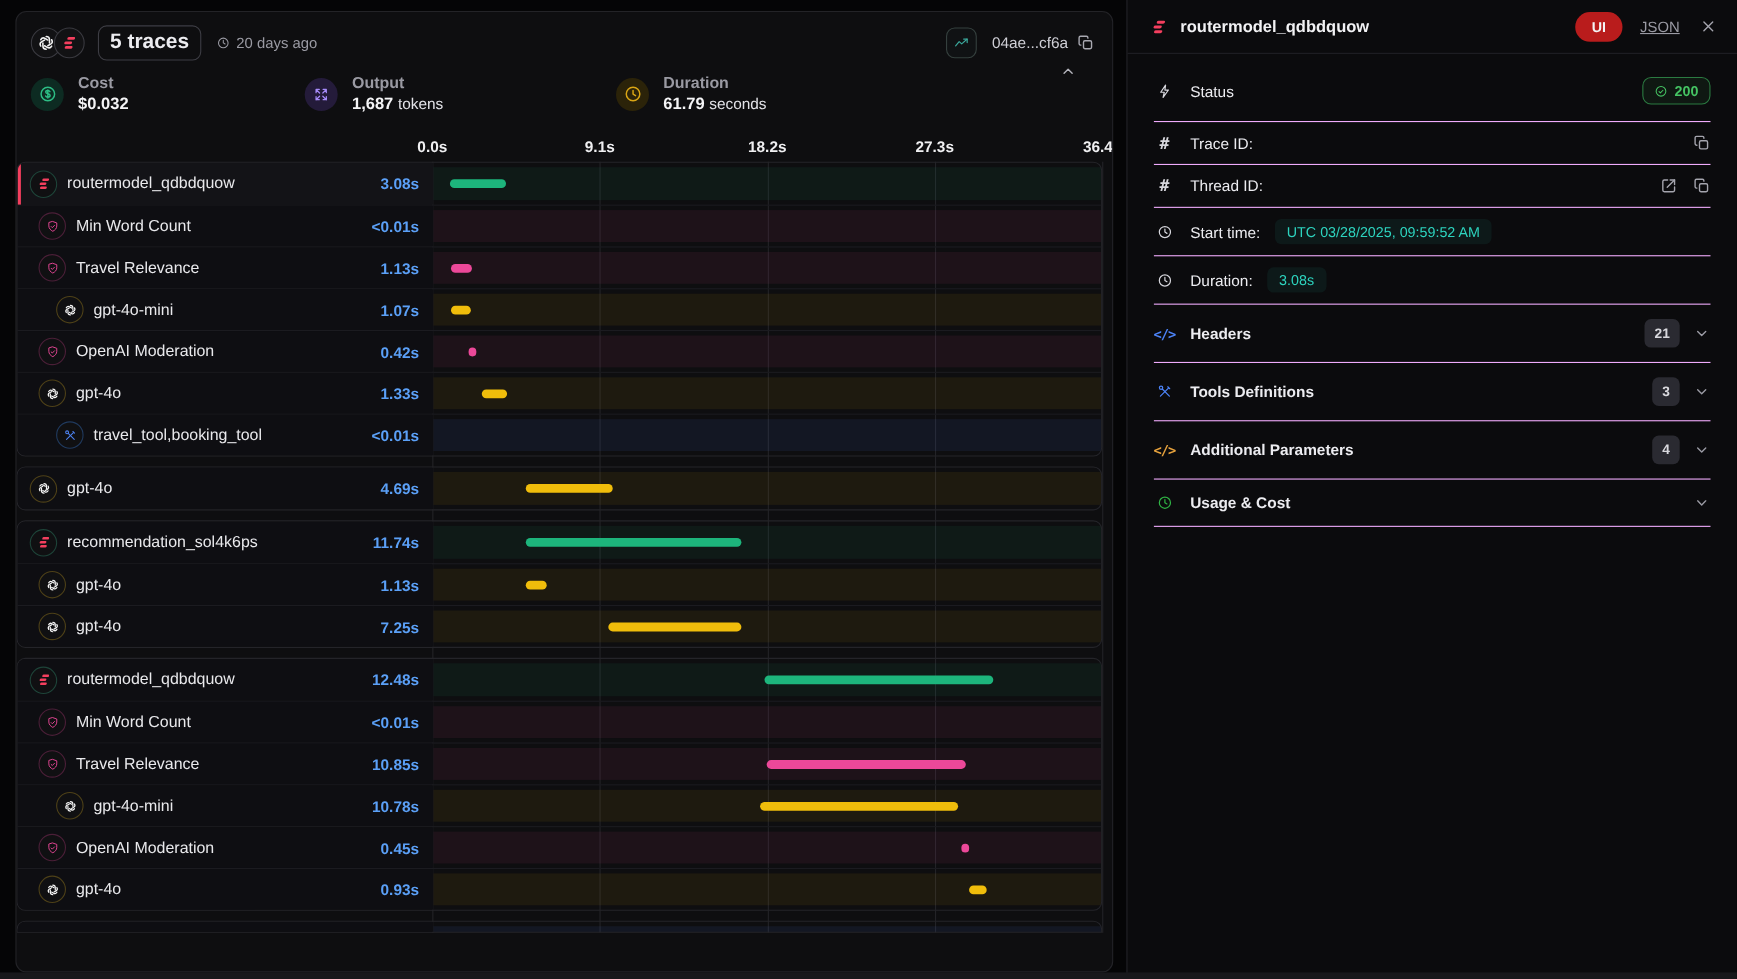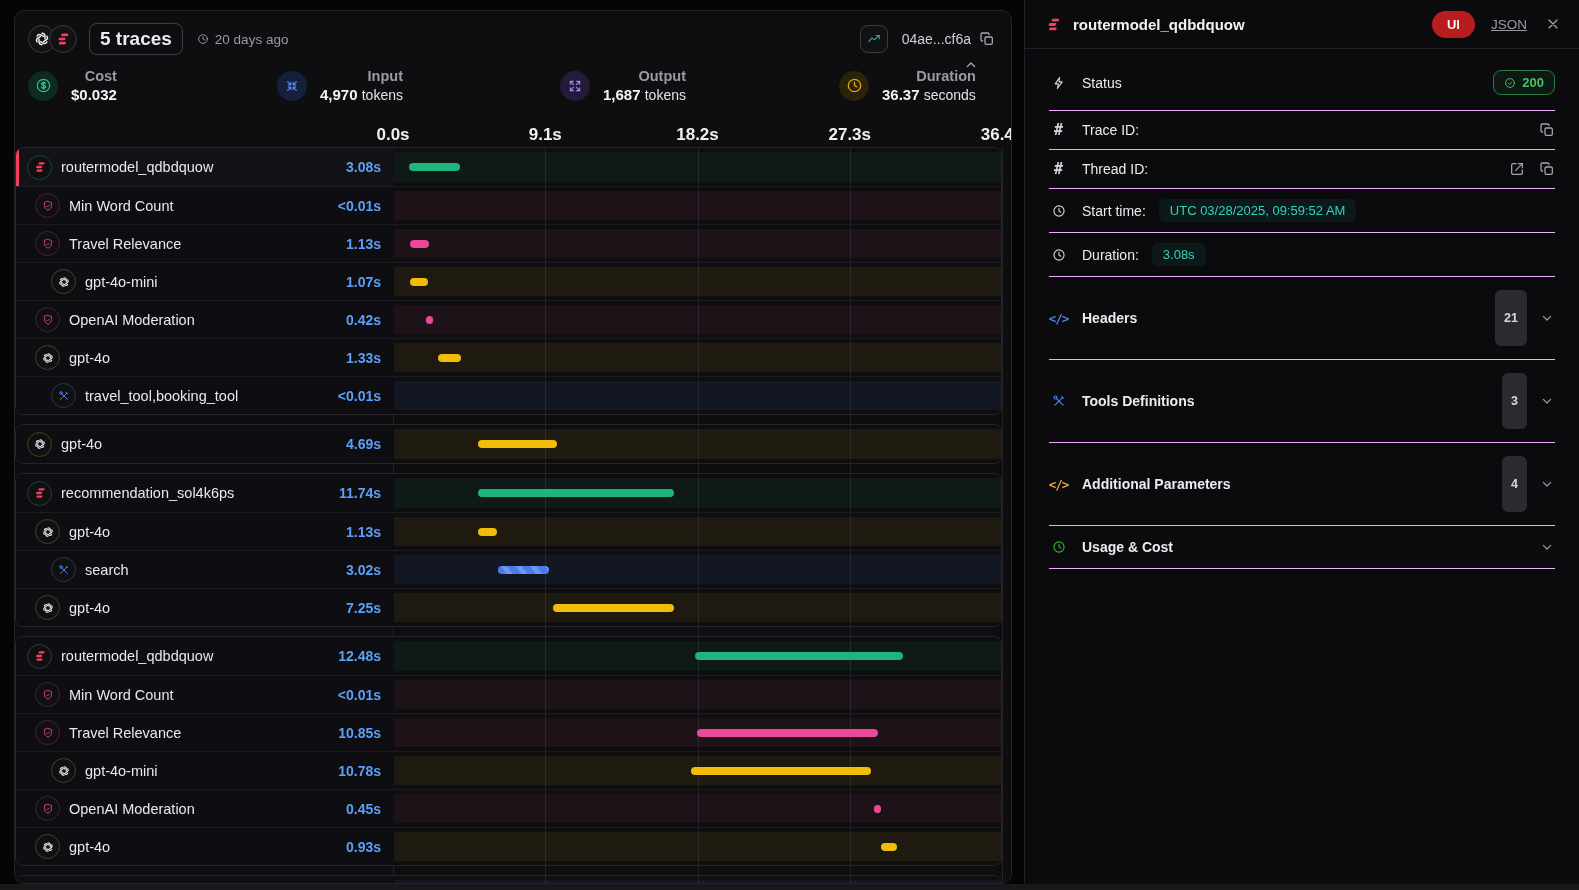--- a/index.html
+++ b/index.html
@@ -21,36 +21,36 @@
   .traces-chip { margin-left:12px; border:1px solid #3d3d44; border-radius:8px;
     padding:4px 10px; font-size:19px; font-weight:bold; color:#ececf0; }
   .ago { display:flex; align-items:center; gap:6px; margin-left:14px; color:#9a9aa3; font-size:13.5px; }
   .spacer { flex:1; }
   .trend-btn { width:28px; height:28px; border:1px solid #35403e; border-radius:8px;
     display:flex; align-items:center; justify-content:center; color:#3aa79b; background:#101214; }
   .short-id { margin-left:14px; color:#cfcfd6; font-size:14px; }
   .copy-btn { margin-left:8px; color:#a9a9b2; display:flex; }
 
   .stats { display:grid; grid-template-columns:249px 283px 279px 1fr; padding:13px 3px 14px 0; position:relative; }
-  .stat { display:flex; align-items:center; gap:13px;text-align:right; }
+  .stat { display:flex; align-items:center; gap:13px; }
   .stat-ic { width:30px; height:30px; border-radius:50%; display:flex; align-items:center; justify-content:center; flex:none; }
   .stat-ic.cost { background:#0d2b22; color:#2dbd85; }
   .stat-ic.input { background:#15213c; color:#5c85f5; }
   .stat-ic.output { background:#241b3a; color:#a78bfa; }
   .stat-ic.dur { background:#2b2309; color:#d9a514; }
   .stat-label { color:#9a9aa3; font-size:14.5px; font-weight:bold; }
   .stat-value { color:#f4f4f6; font-size:15px; font-weight:bold; margin-top:2px; }
   .stat-value .unit { font-weight:normal; color:#e3e3e8; font-size:14px; }
   .collapse-btn { position:absolute; right:16px; top:2px; color:#b3b3bb; }
 
   
   .waterfall { position:relative; padding:0 9px 0 0; }
   .axis { position:relative; height:30px; margin-left:378px; }
   .tick { position:absolute; top:8px; transform:translateX(-50%); color:#f0f0f2;
-    font-size:17px; font-weight:bold; white-space:nowrap; }
+    font-size:14px; font-weight:bold; white-space:nowrap; }
   .gridlayer { position:absolute; left:378px; right:9px; top:30px; bottom:0; pointer-events:none; }
   .gline { position:absolute; top:0; bottom:0; width:1px; background:#232327; }
 
   .tgroup { border:1px solid #242429; border-radius:8px; overflow:hidden; margin-bottom:9px; position:relative; }
   .trow { display:flex; height:38px; position:relative; }
   .trow + .trow { border-top:1px solid #1b1b20; }
   .tcell-name { width:378px; flex:none; display:flex; align-items:center; background:#0e0e12; position:relative; }
   .trow.selected .tcell-name { background:#131317; }
   .trow.selected::before { content:""; position:absolute; left:0; top:0; bottom:0; width:3px; background:#f43f5e; z-index:3; }
   .lv0 .tcell-name { padding-left:11px; }
@@ -95,21 +95,21 @@
   .glyph.code { font-size:12.5px; letter-spacing:-1px; }
   .d-label { margin-left:14px; color:#ececf0; font-size:14px; }
   .d-label.strong { font-weight:bold; }
   .kv-pill { margin-left:13px; background:rgba(45,212,191,.07); color:#2dd4bf; font-size:13px;
     padding:4px 11px; border-radius:6px; white-space:nowrap; }
   .d-actions { margin-left:auto; display:flex; gap:14px; color:#a5a5ae; }
   .status-badge { margin-left:auto; display:flex; align-items:center; gap:6px; color:#45c463;
     border:1px solid #2b7a41; background:rgba(64,192,87,.07); border-radius:8px; padding:4px 10px;
     font-size:13px; font-weight:bold; }
   .count-badge { margin-left:auto; background:#2a2a31; color:#d8d8dd; font-size:12.5px; font-weight:bold;
-    padding:21px 9px; border-radius:6px; }
+    padding:6px 9px; border-radius:6px; }
   .sec-chev { margin-left:12px; color:#9a9aa3; display:flex; }
   .sec-chev.solo { margin-left:auto; }
 
   .bottom-strip { position:absolute; left:0; right:0; bottom:0; height:6px; background:#18181b; }
 
   .ic { width:14px; height:14px; stroke:currentColor; fill:none; stroke-width:1.9;
     stroke-linecap:round; stroke-linejoin:round; }
   .ic.sm { width:12px; height:12px; }
   .ic.md { width:16px; height:16px; } .ic.lg { width:17px; height:17px; }
   .ic.fill { fill:currentColor; stroke:none; }
@@ -248,50 +248,39 @@
                 <svg class="ic lg">
                   <use href="#i-dollar"></use>
                 </svg>
               </span>
             <span>
               <div class="stat-label">Cost</div>
               <div class="stat-value"><span>$0.032</span> <span class="unit"></span></div>
             </span>
           </div>
           <div class="stat">
-            <span class="stat-ic input">
-                <svg class="ic">
-                  <use href="#i-in"></use>
-                </svg>
-              </span>
-            <span>
-              <div class="stat-label">Input</div>
-              <div class="stat-value"><span>4,970</span> <span class="unit">tokens</span></div>
-            </span>
-          </div>
-          <div class="stat">
             <span class="stat-ic output">
                 <svg class="ic">
                   <use href="#i-out"></use>
                 </svg>
               </span>
             <span>
               <div class="stat-label">Output</div>
               <div class="stat-value"><span>1,687</span> <span class="unit">tokens</span></div>
             </span>
           </div>
           <div class="stat">
             <span class="stat-ic dur">
                 <svg class="ic lg">
                   <use href="#i-clock"></use>
                 </svg>
               </span>
             <span>
               <div class="stat-label">Duration</div>
-              <div class="stat-value"><span>36.37</span> <span class="unit">seconds</span></div>
+              <div class="stat-value"><span>61.79</span> <span class="unit">seconds</span></div>
             </span>
           </div>
           <span class="collapse-btn"><svg class="ic md">
                 <use href="#i-chev-up"></use>
               </svg></span>
         </div>
       </div>
 
       <div class="waterfall">
         <div class="axis">
@@ -455,35 +444,20 @@
                   <svg class="ic sm" style="stroke-width:2.2">
                     <use href="#i-openai"></use>
                   </svg>
                 </span>
               <span class="rname">gpt-4o</span>
               <span class="rdur">1.13s</span>
             </div>
             <div class="tcell-bar">
                 <span class="tint"></span>
                 <span class="bar" style="left: 13.9%; width: max(5px, 3.1%);"></span>
-              </div>
-          </div>
-          <div class="trow lv2 c-blue">
-            <div class="tcell-name">
-              <span class="row-av av-tools">
-                  <svg class="ic sm">
-                    <use href="#i-tools"></use>
-                  </svg>
-                </span>
-              <span class="rname">search</span>
-              <span class="rdur">3.02s</span>
-            </div>
-            <div class="tcell-bar">
-                <span class="tint"></span>
-                <span class="bar striped" style="left: 17.2%; width: max(5px, 8.3%);"></span>
               </div>
           </div>
           <div class="trow lv1 c-yellow">
             <div class="tcell-name">
               <span class="row-av av-openai">
                   <svg class="ic sm" style="stroke-width:2.2">
                     <use href="#i-openai"></use>
                   </svg>
                 </span>
               <span class="rname">gpt-4o</span>

